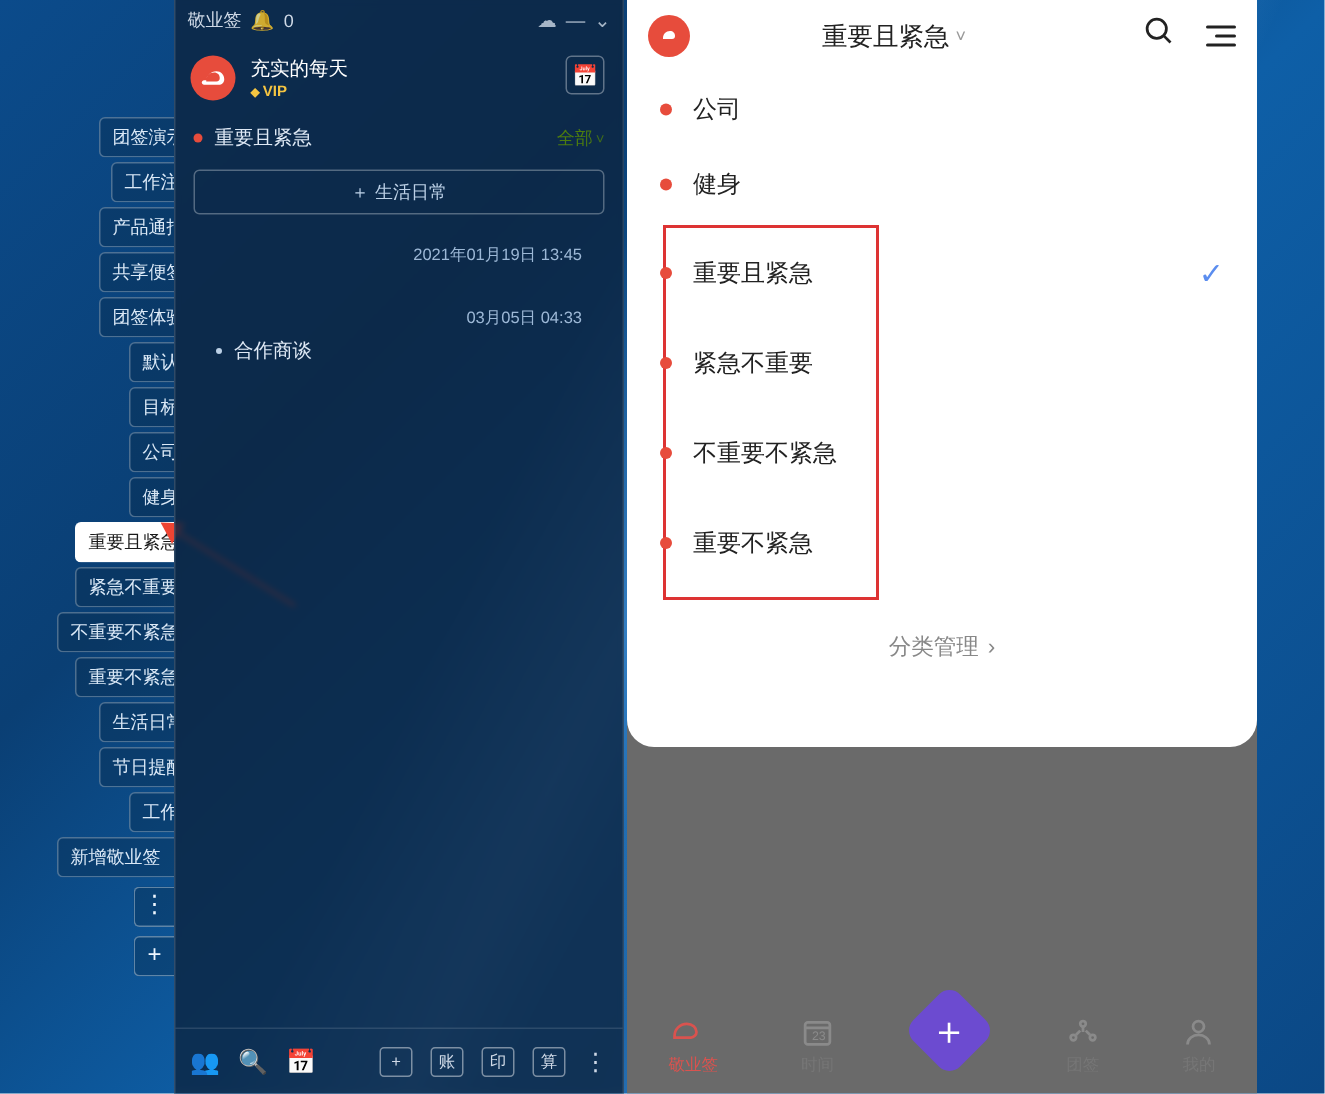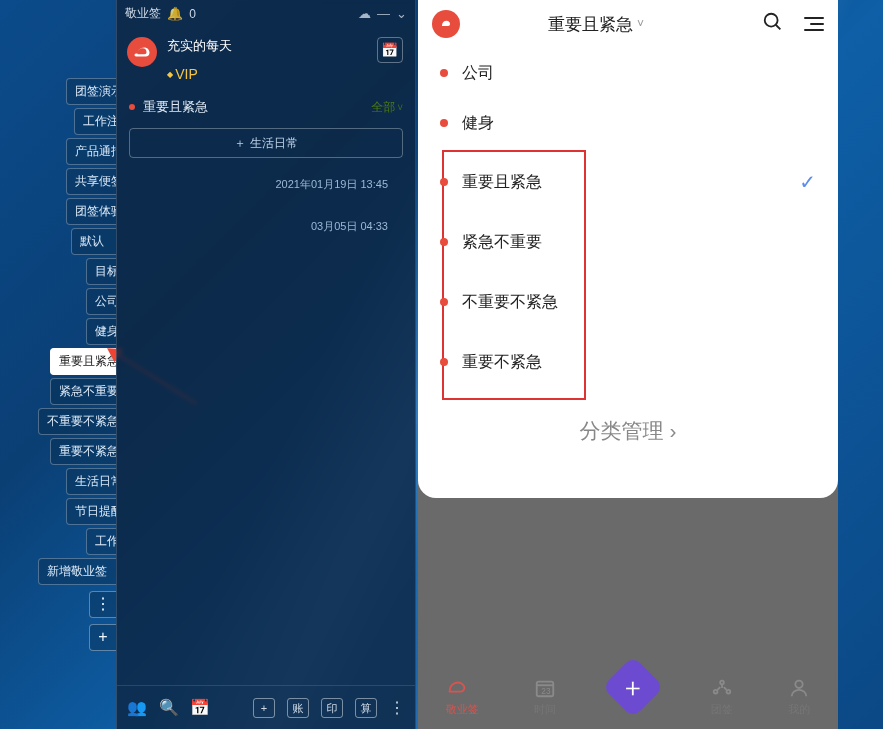--- a/index.html
+++ b/index.html
@@ -23,21 +23,21 @@
   
   .app{position:absolute;left:116px;top:0;width:300px;height:729px;background:#0d2440cc;backdrop-filter:blur(2px);
        border-left:1px solid rgba(255,255,255,.15);border-right:1px solid rgba(255,255,255,.12);color:#dfe9f5;display:flex;flex-direction:column}
   .titlebar{height:27px;display:flex;align-items:center;padding:0 8px;color:#cfd9e6;font-size:12px;gap:6px}
   .titlebar .spacer{flex:1}
   .tb-ico{opacity:.8;font-size:13px}
   .profile{display:flex;align-items:flex-start;padding:10px 12px 10px 10px;gap:10px}
   .logo{width:30px;height:30px;border-radius:50%;background:#e74c3c;display:flex;align-items:center;justify-content:center}
   .logo svg{width:18px;height:18px;fill:#fff}
   .pname{font-size:13px;color:#fff}
-  .vip{font-size:14px;color:#f5c542;font-weight:normal;display:flex;align-items:center;gap:2px;margin-top:11px}
+  .vip{font-size:10px;color:#f5c542;font-weight:bold;display:flex;align-items:center;gap:2px;margin-top:1px}
   .vip::before{content:"◆";color:#f5c542;font-size:8px}
   .cal-ico{width:26px;height:26px;border:1px solid rgba(255,255,255,.35);border-radius:4px;display:flex;align-items:center;justify-content:center;font-size:14px}
   .section-hdr{display:flex;align-items:center;padding:6px 12px;font-size:13px}
   .reddot{width:6px;height:6px;border-radius:50%;background:#e74c3c;margin-right:8px}
   .section-hdr .grow{flex:1}
   .filter{color:#4d7c0f;font-size:12px}
   .chev{margin-left:2px;font-size:10px;opacity:.8}
   .addbtn{margin:6px 12px 10px;height:30px;border:1px solid rgba(255,255,255,.3);border-radius:4px;color:#bcd0e6;font-size:12px;
           display:flex;align-items:center;justify-content:center;gap:4px}
   .notes{flex:1;overflow:hidden;padding:0 25px}
@@ -61,39 +61,39 @@
   .menu3{display:flex;flex-direction:column;gap:4px;justify-content:center;width:20px}
   .menu3 span{height:2px;background:#222;border-radius:1px}
   .menu3 span:nth-child(1){width:20px}
   .menu3 span:nth-child(2){width:14px;align-self:flex-end}
   .menu3 span:nth-child(3){width:20px}
   .cat{display:flex;align-items:center;height:50px;padding:0 22px;font-size:16px;color:#222;position:relative}
   .cat .rd{width:8px;height:8px;border-radius:50%;background:#e74c3c;margin-right:14px;flex:none}
   .cat .ck{position:absolute;right:22px;color:#5b8def;font-size:20px}
   .cat.tall{height:60px}
   .redbox{position:absolute;border:2px solid #d33;}
-  .mng{height:50px;display:flex;align-items:center;justify-content:center;color:#888;font-size:21px;gap:6px;margin-top:10px}
+  .mng{height:50px;display:flex;align-items:center;justify-content:center;color:#888;font-size:15px;gap:6px;margin-top:10px}
   .tabbar{position:absolute;left:0;right:0;bottom:0;height:64px;display:flex;align-items:center;justify-content:space-around;color:#767676;font-size:11px}
   .tab{display:flex;flex-direction:column;gap:3px}
   .tab svg{width:22px;height:22px;fill:none;stroke:#8a8a8a;stroke-width:2}
   .tab.sel{color:#d9534f}
   .tab.sel svg{stroke:#d9534f}
   .fab{width:44px;height:44px;border-radius:10px;background:#6c4bd0;color:#fff;font-size:26px;display:flex;align-items:center;justify-content:center;transform:rotate(45deg);margin-top:-20px}
   .fab span{transform:rotate(-45deg)}
 </style>
 </head>
 <body>
 
 <div class="rail" id="rail">
     <div class="rail-item" style="width: 50px;">团签演示</div>
     <div class="rail-item" style="width: 42px;">工作注</div>
     <div class="rail-item" style="width: 50px;">产品通报</div>
     <div class="rail-item" style="width: 50px;">共享便签</div>
     <div class="rail-item" style="width: 50px;">团签体验</div>
-    <div class="rail-item" style="width: 45px;">默认</div>
+    <div class="rail-item" style="width: 30px;">默认</div>
     <div class="rail-item" style="width: 30px;">目标</div>
     <div class="rail-item" style="width: 30px;">公司</div>
     <div class="rail-item" style="width: 30px;">健身</div>
     <div class="rail-item active" style="width: 66px;">重要且紧急</div>
     <div class="rail-item" style="width: 66px;">紧急不重要</div>
     <div class="rail-item" style="width: 78px;">不重要不紧急</div>
     <div class="rail-item" style="width: 66px;">重要不紧急</div>
     <div class="rail-item" style="width: 50px;">生活日常</div>
     <div class="rail-item" style="width: 50px;">节日提醒</div>
     <div class="rail-item" style="width: 30px;">工作</div>
@@ -139,20 +139,24 @@
   <div class="addbtn">
     <span>＋</span>
     <span>生活日常</span>
   </div>
   <div class="notes" id="notes">
       <div class="note">
         <div class="note-ts">2021年01月19日 13:45</div>
       </div>
       <div class="note">
         <div class="note-ts">03月05日 04:33</div>
+   <div class="note-row">
+          <span class="bullet"></span>
+   <span class="">合作商谈</span>
+        </div>
       </div>
     </div>
   <div class="app-bottom">
     <span class="bico">👥</span>
     <span class="bico">🔍</span>
     <span class="bico">📅</span>
     <span class="grow"></span>
     <span class="bx">+</span>
     <span class="bx">账</span>
     <span class="bx">印</span>

